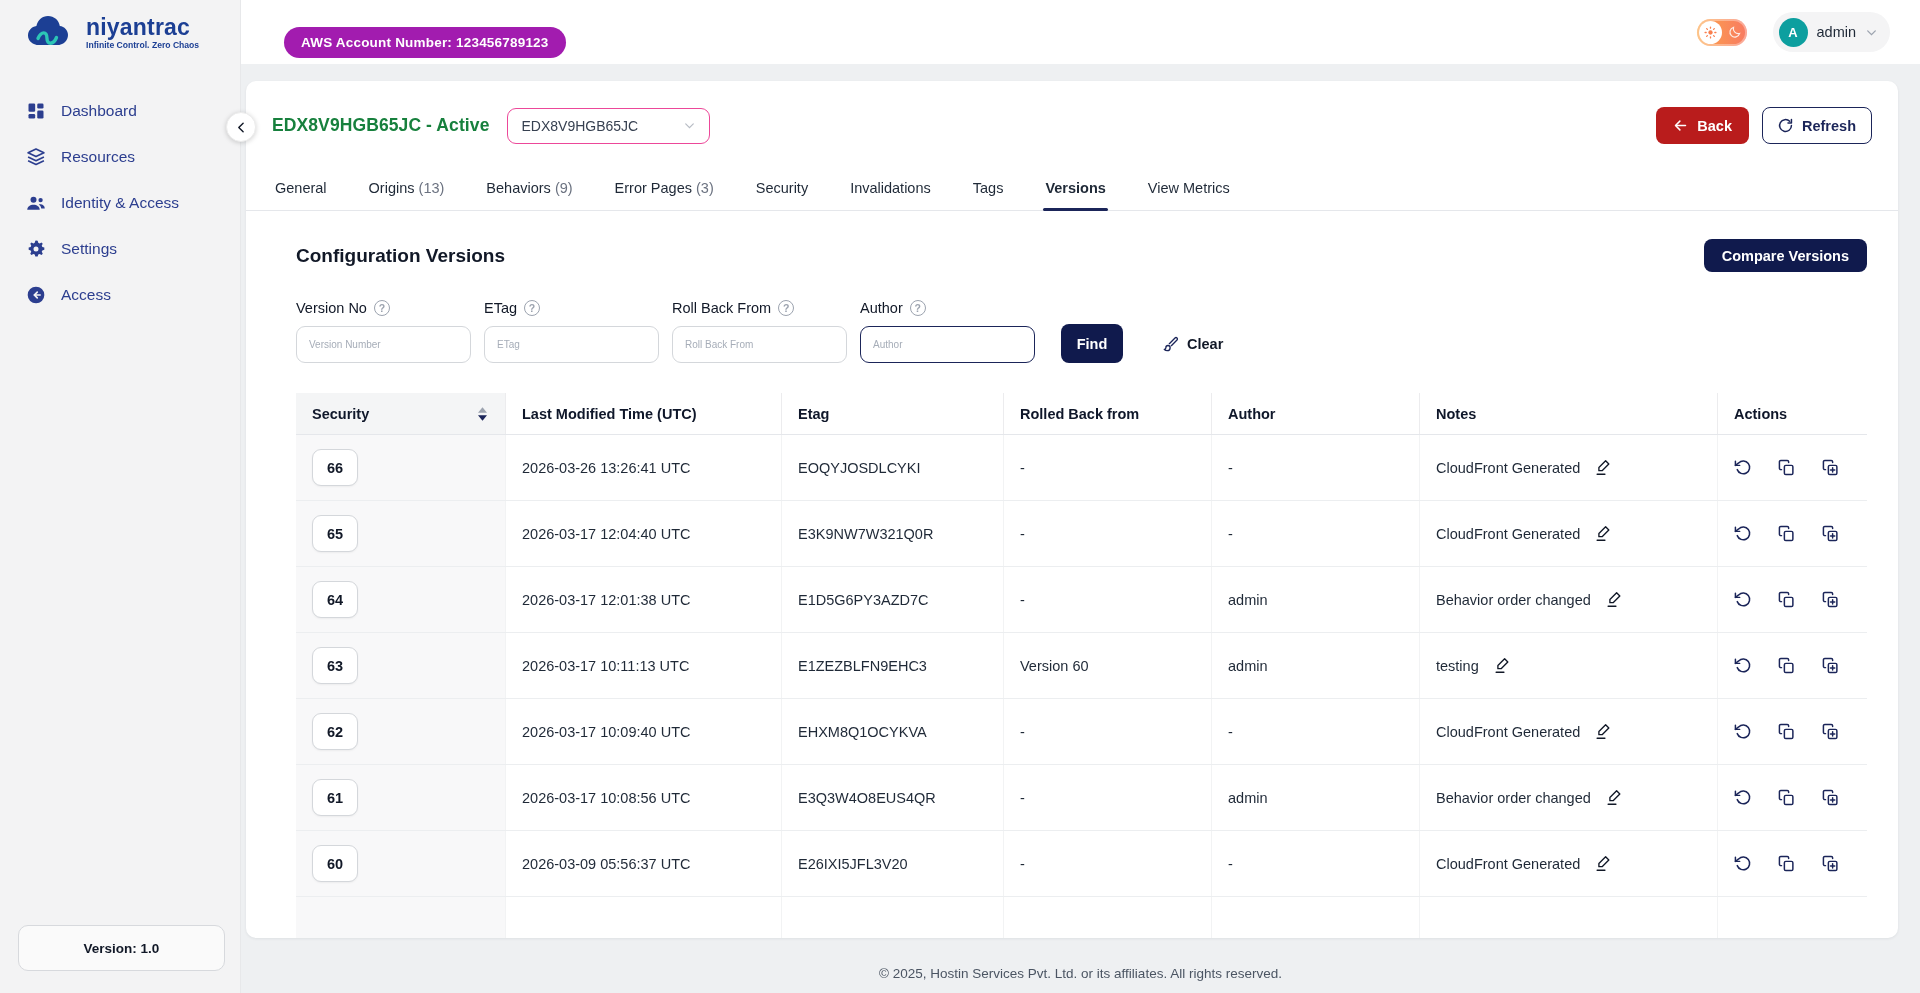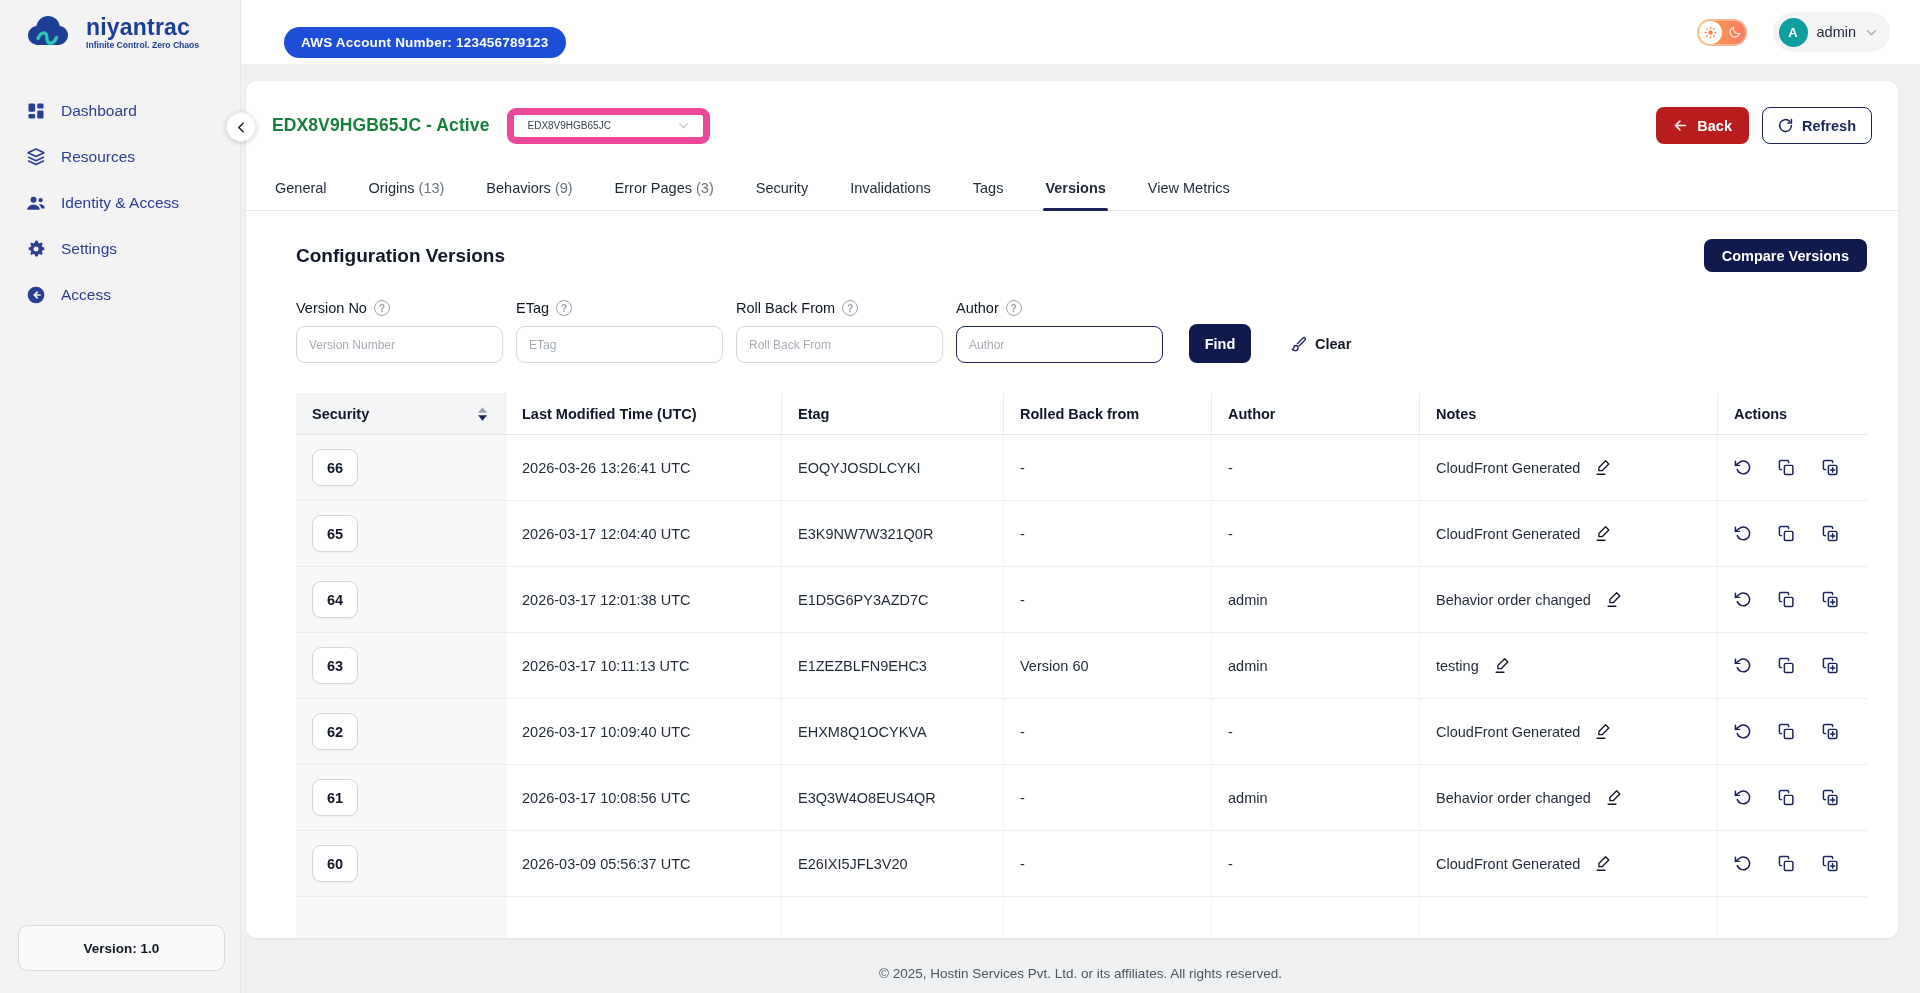--- a/index.html
+++ b/index.html
@@ -13,34 +13,34 @@
   .logo-text .brand-name { color:#1c3f94; font-size:23px; font-weight:700; letter-spacing:.2px; line-height:22px; }
   .logo-text .brand-tagline { color:#1c3f94; font-size:8.6px; font-weight:600; margin-top:2px; }
   .nav { margin-top:26px; }
   .nav-item { display:flex; align-items:center; gap:15px; padding:13px 26px; color:#2c3e8f; font-size:15.5px; font-weight:500; cursor:pointer; }
   .nav-item svg { width:20px; height:20px; flex:0 0 auto; }
   .sidebar-version { position:absolute; left:18px; right:15px; bottom:22px; height:46px; background:#fafafa; border:1px solid #d7d9dd; border-radius:10px; display:flex; align-items:center; justify-content:center; font-size:13.5px; font-weight:700; color:#111827; }
   .collapse-btn { position:absolute; left:226px; top:112px; width:30px; height:30px; border-radius:50%; background:#fff; border:1px solid #ececec; box-shadow:0 1px 5px rgba(0,0,0,.18); z-index:6; display:flex; align-items:center; justify-content:center; cursor:pointer; }
 
   
   .topbar { position:absolute; left:241px; right:0; top:0; height:64px; background:#fff; display:flex; align-items:center; justify-content:space-between; padding:0 30px 0 43px; }
-  .aws-badge { background:#1d4ed8; color:#fff; font-weight:700; font-size:13.5px; padding:8px 17px; border-radius:999px; letter-spacing:.2px;margin-top:20px; }
+  .aws-badge { background:#a21caf; color:#fff; font-weight:700; font-size:13.5px; padding:8px 17px; border-radius:999px; letter-spacing:.2px;margin-top:20px; }
   .topbar-right { display:flex; align-items:center; gap:26px; }
   .theme-toggle { width:50px; height:27px; border-radius:999px; background:linear-gradient(90deg,#fca54b,#f87a62); position:relative; cursor:pointer; box-shadow:inset 0 0 0 2px rgba(255,255,255,.35); }
   .toggle-knob { position:absolute; left:2px; top:2px; width:23px; height:23px; background:#fff; border-radius:50%; display:flex; align-items:center; justify-content:center; }
   .toggle-moon { position:absolute; right:5px; top:6px; opacity:.85; }
   .user-chip { background:#f4f4f5; border-radius:999px; height:40px; padding:0 12px 0 6px; display:flex; align-items:center; gap:9px; cursor:pointer; }
   .avatar { width:29px; height:29px; border-radius:50%; background:#0d9f9f; color:#fff; font-weight:700; font-size:13px; display:flex; align-items:center; justify-content:center; }
   .user-name { font-size:14.5px; color:#1f2937; font-weight:500; }
 
   
   .card { position:absolute; left:246px; top:81px; width:1652px; height:857px; background:#fff; border-radius:10px; box-shadow:0 1px 3px rgba(16,24,40,.07); overflow:hidden; z-index:1; }
   .title-row { display:flex; align-items:center; padding:26px 26px 18px; }
   .dist-title { color:#17803d; font-size:17.5px; font-weight:700; letter-spacing:.1px; }
-  .dist-select { margin-left:18px; width:203px; height:36px; border:7px solid #ec4899; border-radius:9px; display:flex; align-items:center; justify-content:space-between; padding:0 13px; font-size:10px; color:#374151; cursor:pointer; background:#fff; }
+  .dist-select { margin-left:18px; width:203px; height:36px; border:1px solid #ec4899; border-radius:9px; display:flex; align-items:center; justify-content:space-between; padding:0 13px; font-size:14px; color:#374151; cursor:pointer; background:#fff; }
   .title-actions { margin-left:auto; display:flex; gap:13px; }
   .btn { display:flex; align-items:center; justify-content:center; gap:9px; border-radius:8px; font-size:14.5px; font-weight:700; cursor:pointer; border:none; font-family:inherit; }
   .btn-back { background:#b91c1c; color:#fff; height:37px; padding:0 17px; }
   .btn-refresh { background:#fff; color:#1b2559; border:1.6px solid #1b2559; height:37px; padding:0 15px; }
 
   
   .tabs { display:flex; gap:38px; padding:0 27px; border-bottom:1px solid #e5e7eb; margin-top:6px; }
   .tab { padding:12px 2px 14px; font-size:14.5px; color:#1f2937; position:relative; cursor:pointer; white-space:nowrap; }
   .tab .count { color:#6b7280; }
   .tab.active { font-weight:700; }
@@ -50,21 +50,21 @@
   .section { padding:28px 31px 0 50px; }
   .section-header { display:flex; justify-content:space-between; align-items:center; }
   .section-title { font-size:19px; font-weight:700; color:#111827; }
   .btn-compare { background:#101a4d; color:#fff; height:33px; padding:0 18px; }
 
   
   .filters { display:flex; align-items:flex-end; margin-top:28px; gap:13px; }
   .filter-group { display:flex; flex-direction:column; }
   .filter-label { display:flex; align-items:center; gap:7px; font-size:14.5px; color:#111827; margin-bottom:10px; }
   .help-icon { width:16px; height:16px; border:1.3px solid #9ca3af; border-radius:50%; color:#9ca3af; font-size:10.5px; font-weight:700; display:inline-flex; align-items:center; justify-content:center; cursor:pointer; }
-  .filter-input { width:207px; height:37px; border:1px solid #d4d7db; border-radius:9px; padding:0 12px; font-size:12px; color:#374151; font-family:inherit; outline:none; }
+  .filter-input { width:175px; height:37px; border:1px solid #d4d7db; border-radius:9px; padding:0 12px; font-size:10px; color:#374151; font-family:inherit; outline:none; }
   .filter-input::placeholder { color:#a6adb8; }
   .filter-group.focused .filter-input { border:1.6px solid #1b2559; }
   .btn-find { background:#101a4d; color:#fff; width:62px; height:39px; margin-left:13px; }
   .clear-control { display:flex; align-items:center; gap:8px; margin-left:27px; height:39px; font-size:14.5px; font-weight:700; color:#111827; cursor:pointer; }
   .clear-control svg { color:#1b2559; }
 
   
   .table { margin-top:30px; }
   .thead, .trow { display:grid; grid-template-columns:210px 276px 222px 208px 208px 298px 149px; }
   .thead { height:42px; border-bottom:1px solid #e5e7eb; }

